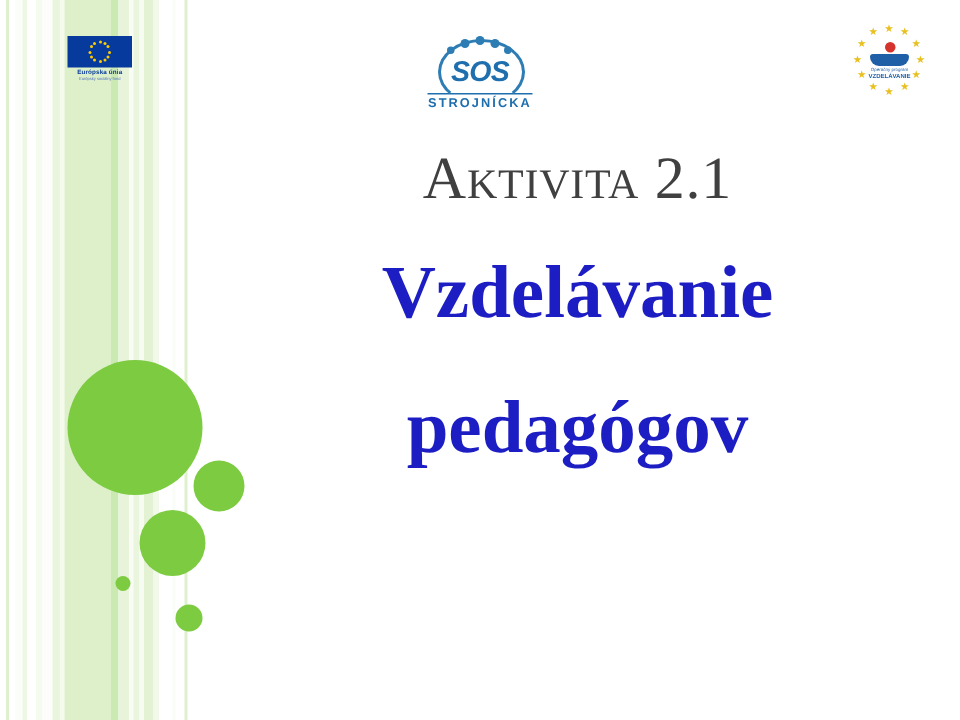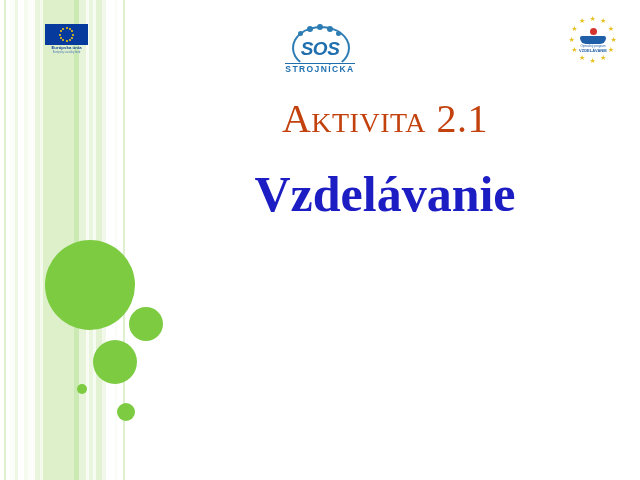--- a/index.html
+++ b/index.html
@@ -202,21 +202,21 @@
     left: 150px;
     top: 96px;
     width: 470px;
     text-align: center;
   }
   .title-activity {
     font-family: "Liberation Serif", serif;
     font-variant: small-caps;
     font-size: 40px;
     line-height: 46px;
-    color: #c2410c;
+    color: #404040;
     letter-spacing: 0.5px;
     white-space: nowrap;
   }
   .title-activity .num {
     font-variant: normal;
   }
   .subtitle {
     font-family: "Liberation Serif", serif;
     font-weight: bold;
     font-size: 50px;
@@ -317,15 +317,16 @@
       </div>
 
   </div>
 
   <div class="headline">
     <div class="title-activity">
       <span>Aktivita</span>
       <span class="num">2.1</span>
     </div>
     <div class="subtitle">Vzdelávanie</div>
+    <div class="subtitle">pedagógov</div>
   </div>
 
 </div>
 
 </body></html>

